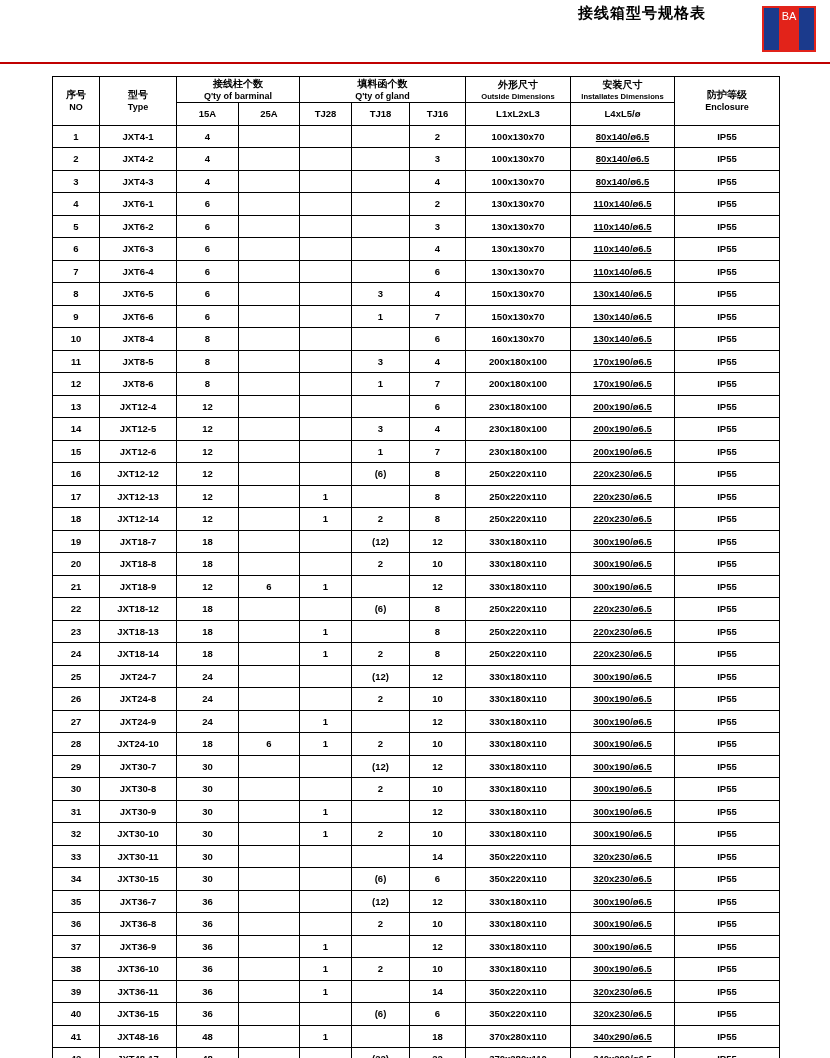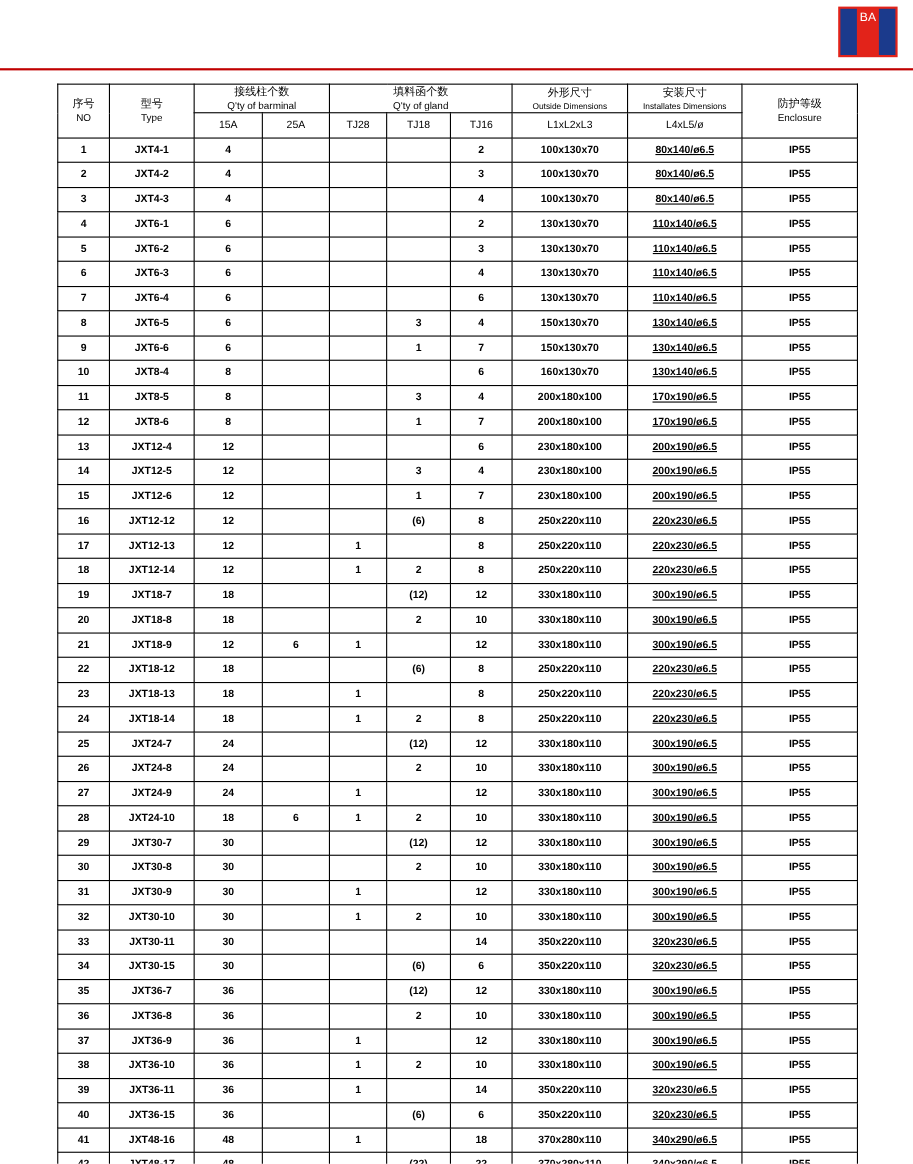--- a/index.html
+++ b/index.html
@@ -103,21 +103,21 @@
     vertical-align: middle;
     font-size: 9.5px;
     padding: 0;
     height: 21.5px;
     line-height: 11px;
     font-weight: bold;
     color: #000;
   }
   table.spec thead th {
     font-size: 9.5px;
-    font-weight: normal;
+    font-weight: bold;
   }
   .hdr-cn { font-size: 10px; display:block; line-height: 13px;}
   .hdr-en { font-size: 9px; display:block; line-height: 12px; text-align: center; }
   .hdr-en-sm { font-size: 7.6px; display:block; line-height: 11px; }
   .sub-hdr { font-size: 9.5px; font-weight: bold; }
 
   td.col-no { font-size: 9.5px; }
   td.col-type { font-size: 10px; }
   td.col-dim { font-size: 9px; }
   td.col-inst { font-size: 9px; text-decoration: underline; }
@@ -135,20 +135,21 @@
   col.c-inst  { width: 104px; }
   col.c-enc   { width: 105px; }
 </style>
 </head>
 <body>
 
 <div class="page">
 
   <div class="header">
     <div class="header-titles">
+      <div class="title-cn">接线箱型号规格表</div>
     </div>
     <div class="logo">
       <div class="logo-red"></div>
       <div class="logo-blue-l"></div>
       <div class="logo-blue-r"></div>
       <div class="logo-glyph">BA</div>
     </div>
   </div>
 
   <div class="table-wrap">

